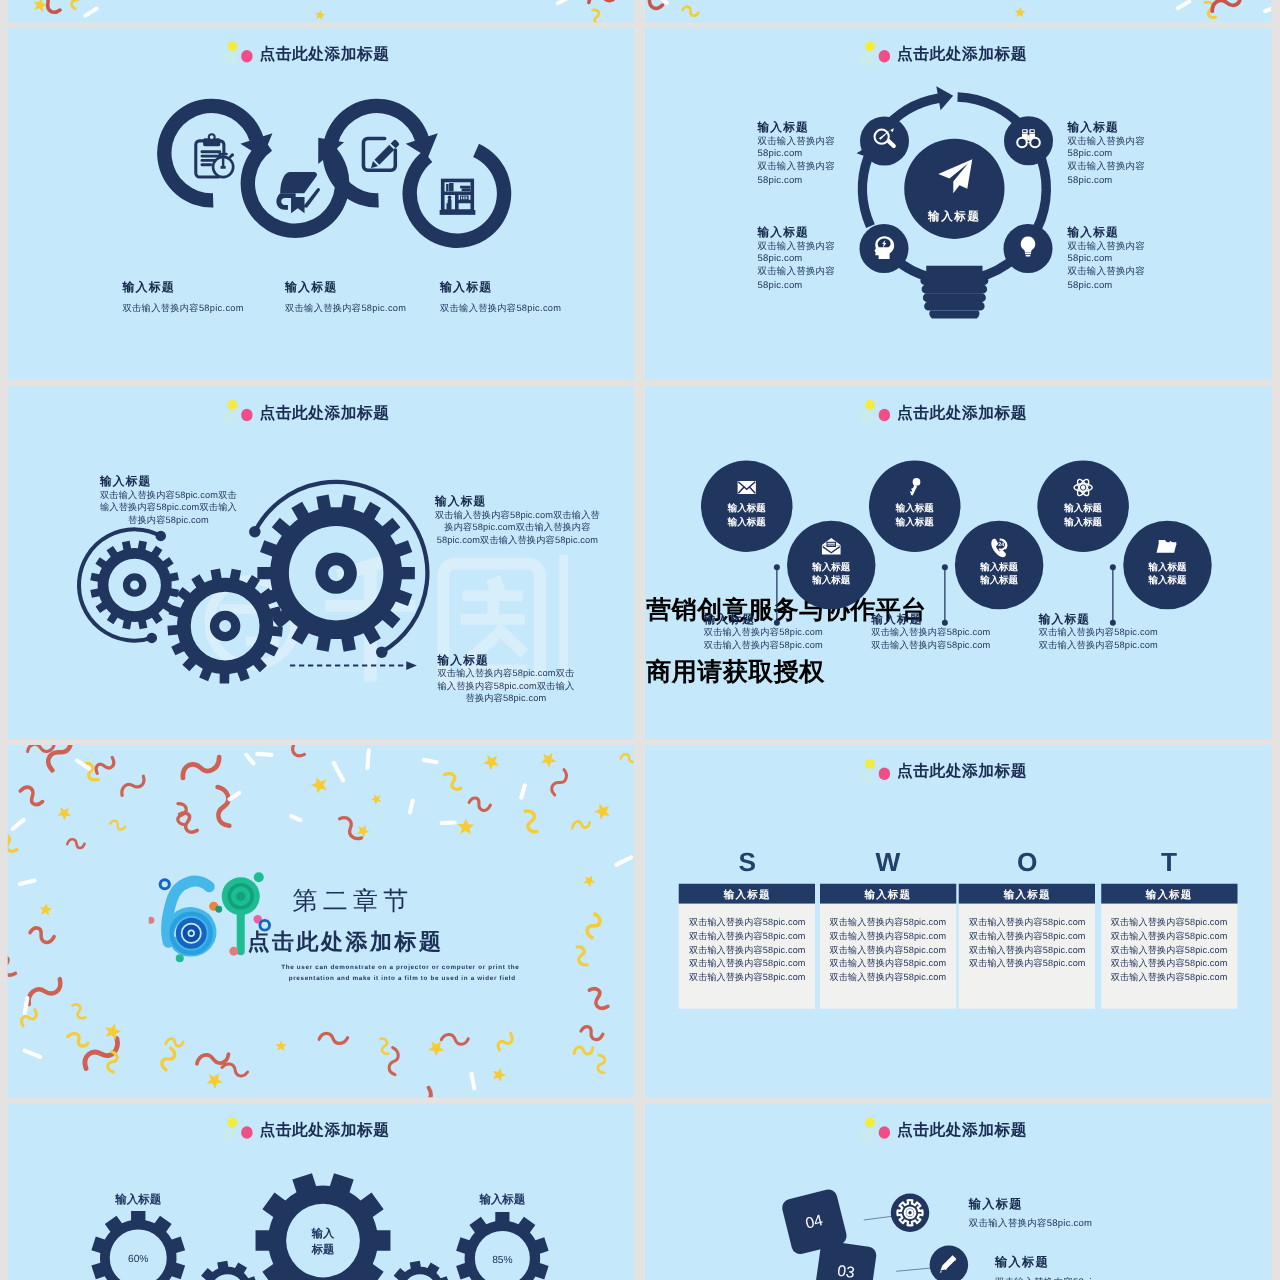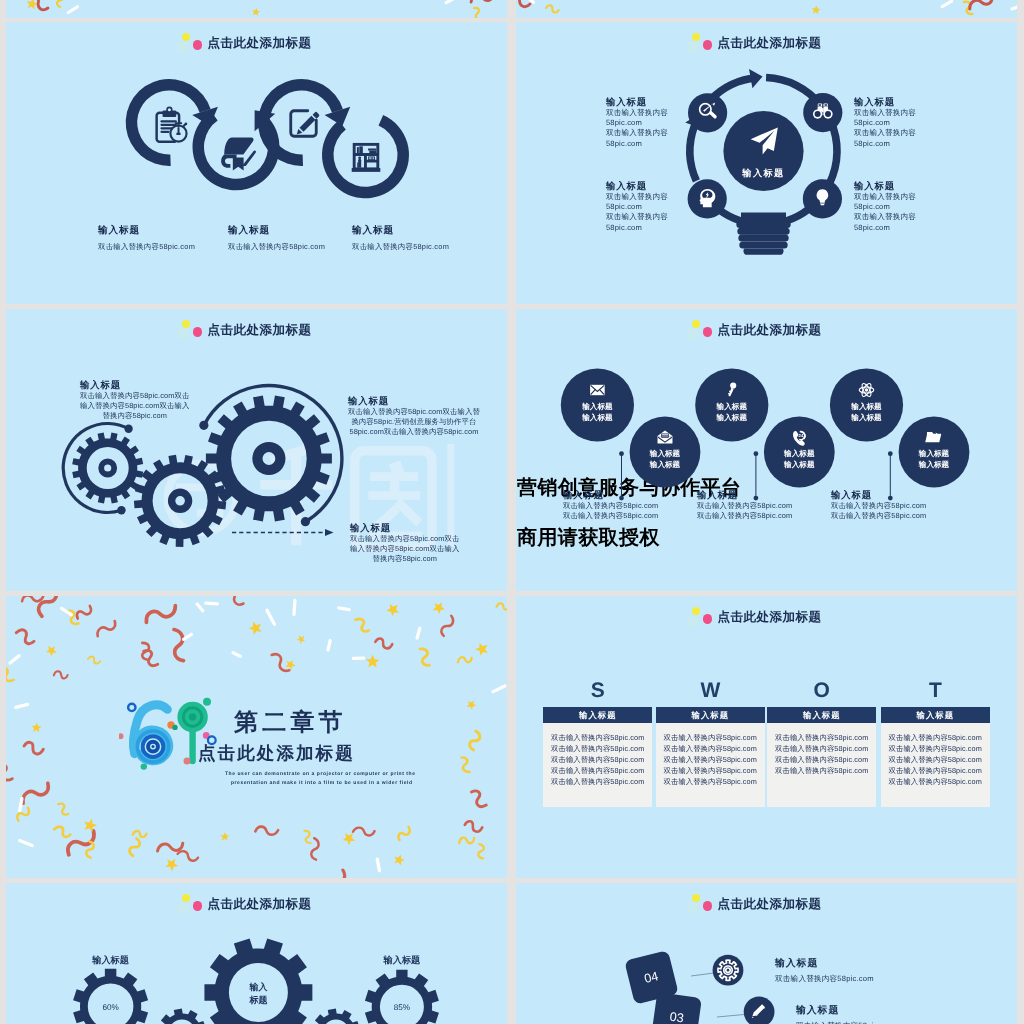--- a/index.html
+++ b/index.html
@@ -33,21 +33,21 @@
   .hd3{font-size:9.4px;line-height:12px;letter-spacing:.9px;}
   .bd3{font-size:7.4px;line-height:9.9px;letter-spacing:.1px;text-align:center;}
   .cap3 .bd3:first-of-type{margin-top:2px;}
   .hd4{font-size:9.4px;line-height:12px;letter-spacing:.9px;}
   .bd4{font-size:7.4px;line-height:10.4px;letter-spacing:.15px;}
   .cap4 .bd4:first-of-type{margin-top:4px;}
   .hd8{font-size:9.8px;line-height:13px;letter-spacing:1px;}
   .bd8{font-size:7.6px;line-height:11px;letter-spacing:.2px;margin-top:3px;}
   
   .logo61{position:absolute;}
-    .s5chapter{position:absolute;left:228px;top:111px;font-size:24px;font-weight:bold;
+    .s5chapter{position:absolute;left:228px;top:111px;font-size:20px;font-weight:normal;
        color:#1d3158;letter-spacing:4.2px;white-space:nowrap;}
     .s5title{position:absolute;left:192px;top:146px;font-size:17.6px;font-weight:bold;
        color:#1d3158;letter-spacing:2.0px;white-space:nowrap;}
     .s5eng{position:absolute;left:219px;top:175px;font-size:5.0px;font-weight:bold;
        color:#1d3158;letter-spacing:0.55px;white-space:nowrap;}
     .s5eng2{position:absolute;left:225px;top:184px;font-size:5.0px;font-weight:bold;
        color:#1d3158;letter-spacing:0.55px;white-space:nowrap;}
   
   .swotcol{position:absolute;top:0;width:108.8px;}
   .swotletter{position:absolute;left:0;top:83px;width:108.8px;text-align:center;
@@ -352,21 +352,21 @@
   </div>
   <div class="cap cap3" style="left:74px;top:70px;">
     <div class="hd hd3">输入标题</div>
     <div class="bd bd3">双击输入替换内容58pic.com双击</div>
         <div class="bd bd3">输入替换内容58pic.com双击输入</div>
         <div class="bd bd3">替换内容58pic.com</div>
   </div>
   <div class="cap cap3" style="left:342px;top:86px;">
     <div class="hd hd3">输入标题</div>
     <div class="bd bd3">双击输入替换内容58pic.com双击输入替</div>
-        <div class="bd bd3">换内容58pic.营销创意服务与协作平台</div>
+        <div class="bd bd3">换内容58pic.com双击输入替换内容</div>
         <div class="bd bd3">58pic.com双击输入替换内容58pic.com</div>
   </div>
   <div class="cap cap3" style="left:344px;top:213px;">
     <div class="hd hd3">输入标题</div>
     <div class="bd bd3">双击输入替换内容58pic.com双击</div>
         <div class="bd bd3">输入替换内容58pic.com双击输入</div>
         <div class="bd bd3">替换内容58pic.com</div>
   </div>
 </div>
 

